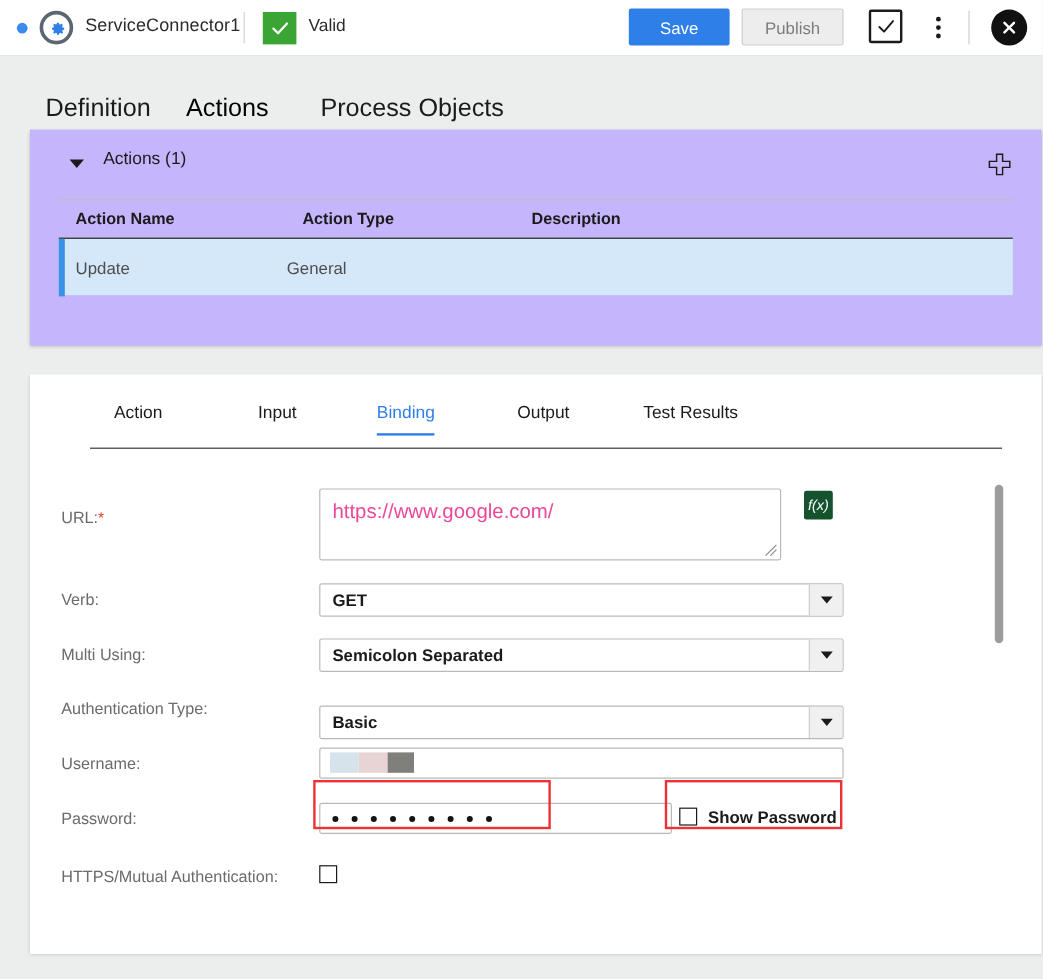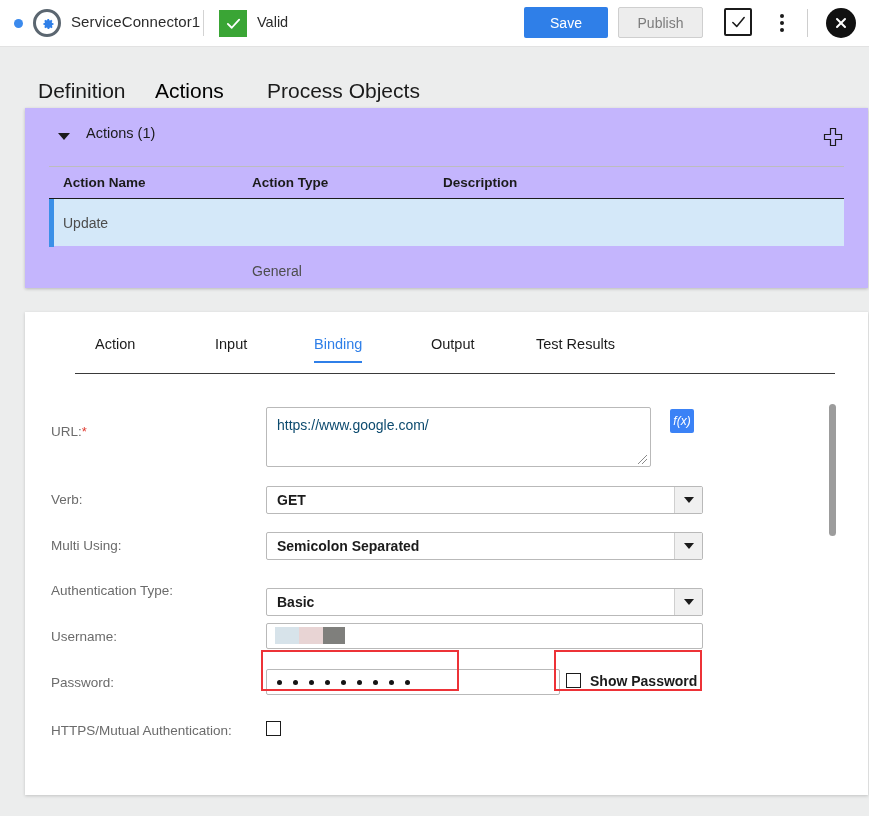--- a/index.html
+++ b/index.html
@@ -147,21 +147,21 @@
     cursor: pointer;
   }
   .tbl-row .sel-bar {
     position: absolute; left: 0; top: 0; width: 5px; height: 48px; background: #3b90e8;
   }
   .td {
     position: absolute; top: 16px;
     font-size: 14px; color: #4d4d4d;
   }
   #td0 { left: 14px; }
-  #td1 { left: 203px; margin-top: 48px; }
+  #td1 { left: 190px; }
 
   
   .card-detail {
     position: absolute; left: 25px; top: 312px;
     width: 843px; height: 483px;
     background: #ffffff;
     box-shadow: 0 1px 3px rgba(0,0,0,0.18);
   }
   .sub-tabs {
     position: absolute; left: 50px; top: 16px; width: 760px; height: 46px;
@@ -187,30 +187,30 @@
     font-size: 13.5px; color: #6b6b6b;
     white-space: nowrap;
   }
   .req { color: #e03a2f; font-size: 13px; }
 
   .url-area {
     position: absolute; left: 241px; top: 0;
     width: 385px; height: 60px;
     border: 1px solid #b9b9b9; border-radius: 2px;
     background: #fff;
-    font-family: inherit; font-size: 14px; color: #0c4a6e;
+    font-family: inherit; font-size: 17px; color: #ec4899;
     padding: 9px 10px; resize: none; outline: none;
   }
   .resize-grip {
     position: absolute; left: 611px; top: 44px;
     width: 12px; height: 12px; pointer-events: none;
   }
   .fx-btn {
     position: absolute; left: 645px; top: 2px;
-    width: 24px; height: 24px; background: #3b82f6; border-radius: 2px;
+    width: 24px; height: 24px; background: #14532d; border-radius: 2px;
     color: #ffffff; font-style: italic; font-size: 12px;
     display: flex; align-items: center; justify-content: center;
     cursor: pointer;
   }
 
   .sel-wrap {
     position: absolute; left: 241px;
     width: 437px; height: 28px;
     border: 1px solid #b9b9b9; background: #ffffff; border-radius: 2px;
     cursor: pointer;

